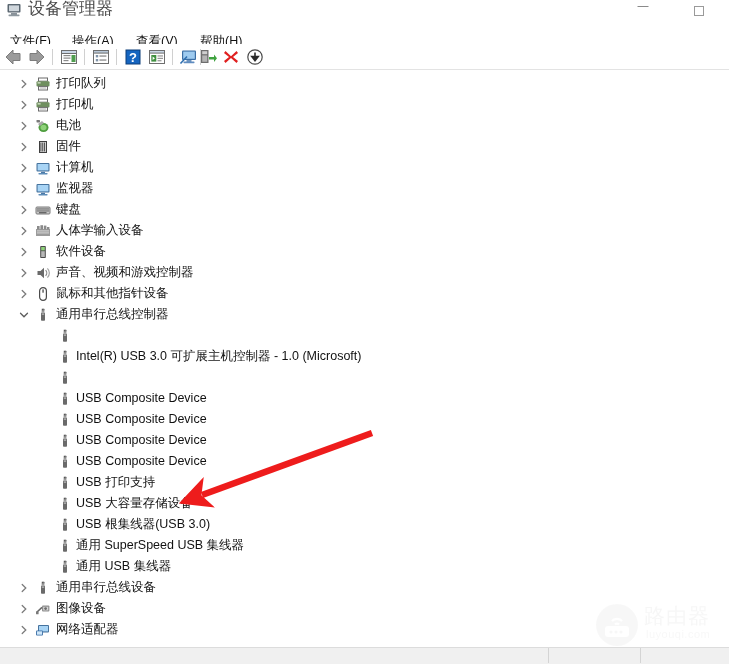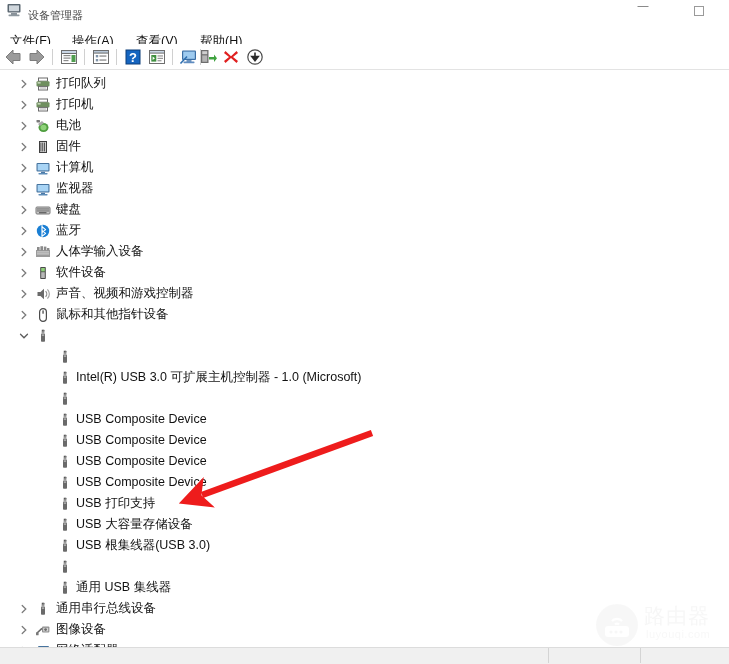--- a/index.html
+++ b/index.html
@@ -7,22 +7,22 @@
     width:729px;height:664px;overflow:hidden;
     background:#ffffff;
     font-family:"Liberation Sans","DejaVu Sans",sans-serif;
     -webkit-font-smoothing:antialiased;
   }
   .window{position:relative;width:729px;height:664px;background:#ffffff;overflow:hidden;}
 
   
   .titlebar{position:absolute;left:0;top:0;width:729px;height:22px;background:#ffffff;}
   .title-icon{position:absolute;left:6px;top:2px;width:16px;height:16px;}
-  .title-text{position:absolute;left:28px;top:-1px;font-size:11px;color:#4a4a4a;
-              line-height:20px;white-space:nowrap;margin-top:6px;}
+  .title-text{position:absolute;left:28px;top:-1px;font-size:17px;color:#4a4a4a;
+              line-height:20px;white-space:nowrap;}
   .wctrl{position:absolute;top:0;height:22px;width:46px;}
   .wctrl .glyph{position:absolute;left:50%;top:6px;transform:translateX(-50%);}
   .min-bar{width:11px;height:1px;background:#8a8a8a;}
   .max-box{width:10px;height:10px;border:1px solid #9a9a9a;box-sizing:border-box;}
   #win-min{left:620px;}
   #win-max{left:676px;}
 
   
   .menubar{position:absolute;left:0;top:22px;width:729px;height:22px;background:#ffffff;}
   .menu-item{position:absolute;top:8px;height:22px;line-height:22px;font-size:12.5px;
@@ -295,30 +295,20 @@
             <rect x="12.3" y="8.3" width="1.4" height="1.3" fill="#5c5c5c"></rect>
             <rect x="4" y="10.1" width="7.5" height="1.2" fill="#5c5c5c"></rect>
           </svg></span>
         <span class="nlabel">键盘</span>
       </div>
       <div class="node lvl1">
         <span class="chev"><svg width="10" height="10" viewBox="0 0 10 10" style="vertical-align:middle">
             <path d="M3.2 1.5 L6.8 5 L3.2 8.5" stroke="#7a7a7a" stroke-width="1.25" fill="none" stroke-linecap="round"></path>
           </svg></span>
         <span class="nicon"><svg width="16" height="16" viewBox="0 0 16 16">
-            <circle cx="8" cy="8" r="6.2" fill="#1a7fd4"></circle>
-            <path d="M7 3.6 L10.6 6.6 L7 9.6 L7 2.6 L7 13.4 L10.6 10.4 L7 7.4" stroke="#ffffff" stroke-width="1.15" fill="none" stroke-linejoin="round"></path>
-          </svg></span>
-        <span class="nlabel">蓝牙</span>
-      </div>
-      <div class="node lvl1">
-        <span class="chev"><svg width="10" height="10" viewBox="0 0 10 10" style="vertical-align:middle">
-            <path d="M3.2 1.5 L6.8 5 L3.2 8.5" stroke="#7a7a7a" stroke-width="1.25" fill="none" stroke-linecap="round"></path>
-          </svg></span>
-        <span class="nicon"><svg width="16" height="16" viewBox="0 0 16 16">
             <rect x="1" y="6" width="14" height="7" fill="#9b9b9b"></rect>
             <rect x="2" y="3" width="2.6" height="3.4" fill="#8a8a8a"></rect>
             <rect x="5.4" y="2.2" width="2.6" height="4.2" fill="#8a8a8a"></rect>
             <rect x="8.8" y="2.6" width="2.6" height="3.8" fill="#8a8a8a"></rect>
             <rect x="12" y="4" width="2.4" height="2.4" fill="#8a8a8a"></rect>
             <rect x="2" y="7.4" width="12" height="1" fill="#d6d6d6"></rect>
             <rect x="2" y="9.4" width="12" height="1" fill="#d6d6d6"></rect>
           </svg></span>
         <span class="nlabel">人体学输入设备</span>
       </div>
@@ -358,20 +348,21 @@
         <span class="chev"><svg width="10" height="10" viewBox="0 0 10 10" style="vertical-align:middle">
             <path d="M1.5 3.2 L5 6.8 L8.5 3.2" stroke="#5b5b5b" stroke-width="1.25" fill="none" stroke-linecap="round"></path>
           </svg></span>
         <span class="nicon"><svg width="16" height="16" viewBox="0 0 16 16">
             <rect x="6" y="5.4" width="4" height="8.4" rx=".8" fill="#6a6a6a"></rect>
             <rect x="6.6" y="1.6" width="2.8" height="3.8" rx=".5" fill="#9a9a9a"></rect>
             <rect x="7" y="2.2" width="1" height="1.1" fill="#4a4a4a"></rect>
             <rect x="8.4" y="2.2" width="1" height="1.1" fill="#4a4a4a"></rect>
             <rect x="6.8" y="6.6" width="2.4" height="1" fill="#cfcfcf"></rect>
           </svg></span>
+        <span class="nlabel">通用串行总线控制器</span>
       </div>
       <div class="node lvl2">
         <span class="nicon"><svg width="16" height="16" viewBox="0 0 16 16">
             <rect x="6" y="5.4" width="4" height="8.4" rx=".8" fill="#6a6a6a"></rect>
             <rect x="6.6" y="1.6" width="2.8" height="3.8" rx=".5" fill="#9a9a9a"></rect>
             <rect x="7" y="2.2" width="1" height="1.1" fill="#4a4a4a"></rect>
             <rect x="8.4" y="2.2" width="1" height="1.1" fill="#4a4a4a"></rect>
             <rect x="6.8" y="6.6" width="2.4" height="1" fill="#cfcfcf"></rect>
           </svg></span>
       </div>
@@ -465,20 +456,21 @@
         <span class="nlabel">USB 根集线器(USB 3.0)</span>
       </div>
       <div class="node lvl2">
         <span class="nicon"><svg width="16" height="16" viewBox="0 0 16 16">
             <rect x="6" y="5.4" width="4" height="8.4" rx=".8" fill="#6a6a6a"></rect>
             <rect x="6.6" y="1.6" width="2.8" height="3.8" rx=".5" fill="#9a9a9a"></rect>
             <rect x="7" y="2.2" width="1" height="1.1" fill="#4a4a4a"></rect>
             <rect x="8.4" y="2.2" width="1" height="1.1" fill="#4a4a4a"></rect>
             <rect x="6.8" y="6.6" width="2.4" height="1" fill="#cfcfcf"></rect>
           </svg></span>
+        <span class="nlabel">通用 SuperSpeed USB 集线器</span>
       </div>
       <div class="node lvl2">
         <span class="nicon"><svg width="16" height="16" viewBox="0 0 16 16">
             <rect x="6" y="5.4" width="4" height="8.4" rx=".8" fill="#6a6a6a"></rect>
             <rect x="6.6" y="1.6" width="2.8" height="3.8" rx=".5" fill="#9a9a9a"></rect>
             <rect x="7" y="2.2" width="1" height="1.1" fill="#4a4a4a"></rect>
             <rect x="8.4" y="2.2" width="1" height="1.1" fill="#4a4a4a"></rect>
             <rect x="6.8" y="6.6" width="2.4" height="1" fill="#cfcfcf"></rect>
           </svg></span>
         <span class="nlabel">通用 USB 集线器</span>

